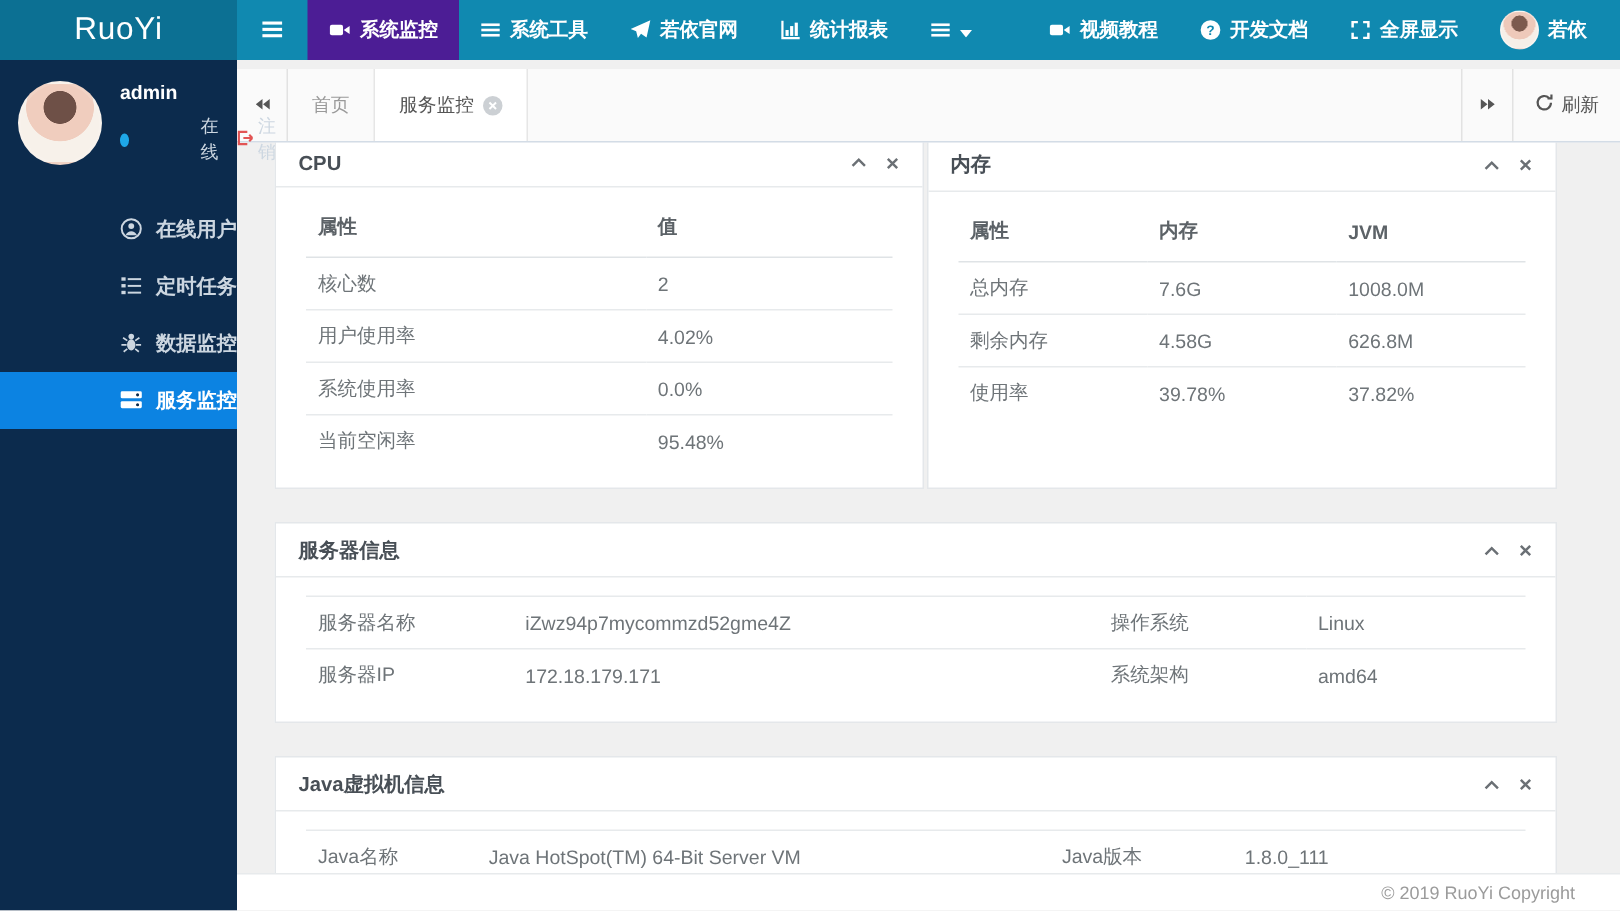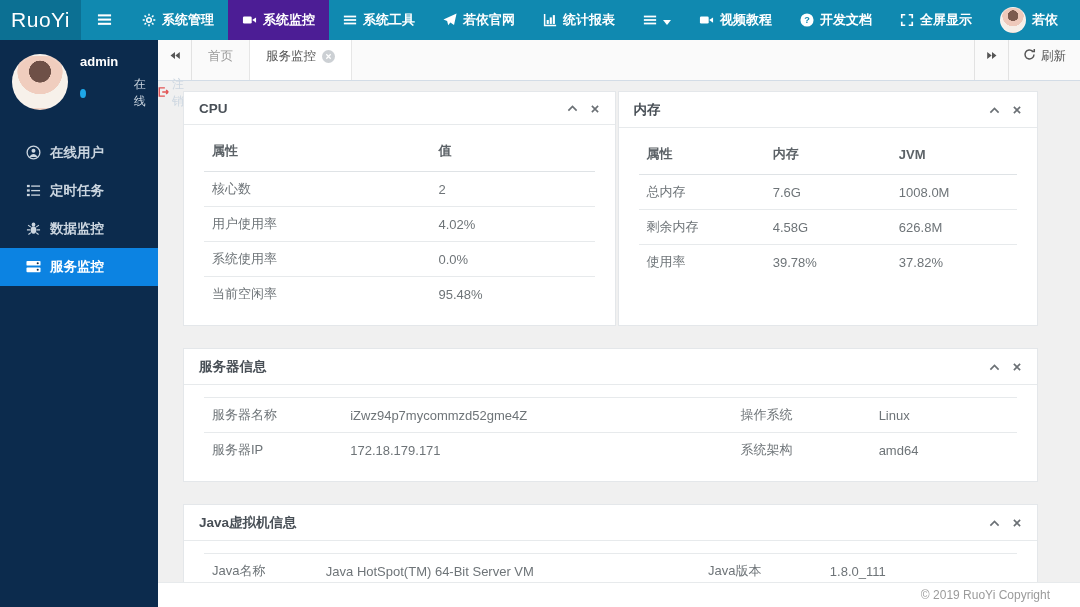--- a/index.html
+++ b/index.html
@@ -23,25 +23,25 @@
   .sidebar { position:absolute; top:40px; left:0; bottom:0; width:158px; background:#0c2b4d; z-index:20; }
   .user-panel { display:flex; align-items:center; gap:12px; padding:14px 1px 16px 12px; }
   .avatar-lg { width:56px; height:56px; border-radius:50%; flex:none; border:2px solid rgba(255,255,255,.12); cursor:pointer;
     background: radial-gradient(circle at 50% 30%, #6e5047 0 24%, #f0cdbe 25% 50%, #f7f1ea 51% 100%); }
   .user-meta { display:flex; flex-direction:column; gap:7px; }
   .user-name { color:#fff; font-weight:700; font-size:13px; }
   .user-status { display:flex; align-items:center; gap:4px; font-size:12px; color:#cdd7e1; }
   .dot { width:9px; height:9px; border-radius:50%; background:#1ea7e8; display:inline-block; }
   .user-status a { color:#cdd7e1; text-decoration:none; display:inline-flex; align-items:center; gap:3px; cursor:pointer;margin-left:44px; }
   .side-menu { margin-top:8px; }
-  .side-item { display:flex; align-items:center; gap:9px; height:38px; padding-left:26px; color:#ccd6e0; font-size:13.5px; font-weight:700; cursor:pointer; }
+  .side-item { display:flex; align-items:center; gap:9px; height:38px; padding-left:26px; color:#ccd6e0; font-size:13.5px; font-weight:700; cursor:pointer;justify-content:flex-end; }
   .side-item.active { background:#0c83e2; color:#fff; }
 
   
-  .tabbar { position:absolute; top:32px; left:158px; right:0; height:49px; background:#fafafa; border-bottom:1px solid #d3dce6; display:flex; align-items:stretch; z-index:10; }
+  .tabbar { position:absolute; top:46px; left:158px; right:0; height:49px; background:#fafafa; border-bottom:1px solid #d3dce6; display:flex; align-items:stretch; z-index:10; }
   .tab-arrow { width:34px; display:flex; align-items:center; justify-content:center; color:#555; cursor:pointer; border-right:1px solid #e2e2e2; }
   .tab-arrow.right { border-right:none; border-left:1px solid #e2e2e2; }
   .tab { display:flex; align-items:center; gap:6px; padding:0 16px; font-size:12.5px; color:#9a9a9a; cursor:pointer; border-right:1px solid #e6e6e6; }
   .tab.active { background:#fff; color:#555; }
   .tab-close { width:13px; height:13px; border-radius:50%; background:#ccd0d4; color:#fff; display:inline-flex; align-items:center; justify-content:center; cursor:pointer; }
   .tab-spacer { flex:1; }
   .refresh-btn { display:flex; align-items:center; gap:5px; padding:0 14px; color:#555; font-size:12.5px; cursor:pointer; border-left:1px solid #e2e2e2; }
 
   
   .content { position:absolute; top:74px; left:158px; right:0; bottom:25px; overflow:hidden; padding:17px 42px 0 25px; }
@@ -72,27 +72,20 @@
 <header class="topbar">
   <div class="brand">RuoYi</div>
 
   <nav class="top-menu">
     <a class="nav-item icon-only">
       <span><svg class="i" width="15" height="15" viewBox="0 0 16 16" fill="currentColor">
             <rect x="1" y="2.5" width="14" height="2.2"></rect>
             <rect x="1" y="7" width="14" height="2.2"></rect>
             <rect x="1" y="11.5" width="14" height="2.2"></rect>
           </svg></span>
-    </a>
-    <a class="nav-item">
-      <span><svg class="i" width="14" height="14" viewBox="0 0 16 16" fill="none" stroke="currentColor" stroke-width="1.8">
-            <circle cx="8" cy="8" r="2.6"></circle>
-            <path d="M8 .8V3.2M8 12.8v2.4M.8 8h2.4M12.8 8h2.4M2.9 2.9l1.7 1.7M11.4 11.4l1.7 1.7M13.1 2.9l-1.7 1.7M4.6 11.4l-1.7 1.7"></path>
-          </svg></span>
-      <span>系统管理</span>
     </a>
     <a class="nav-item active">
       <span><svg class="i" width="15" height="14" viewBox="0 0 16 16" fill="currentColor">
             <rect x="0.5" y="4" width="10" height="8" rx="1.5"></rect>
             <path d="M11 8l4.5-3v6z"></path>
           </svg></span>
       <span>系统监控</span>
     </a>
     <a class="nav-item">
       <span><svg class="i" width="14" height="14" viewBox="0 0 16 16" fill="currentColor">

